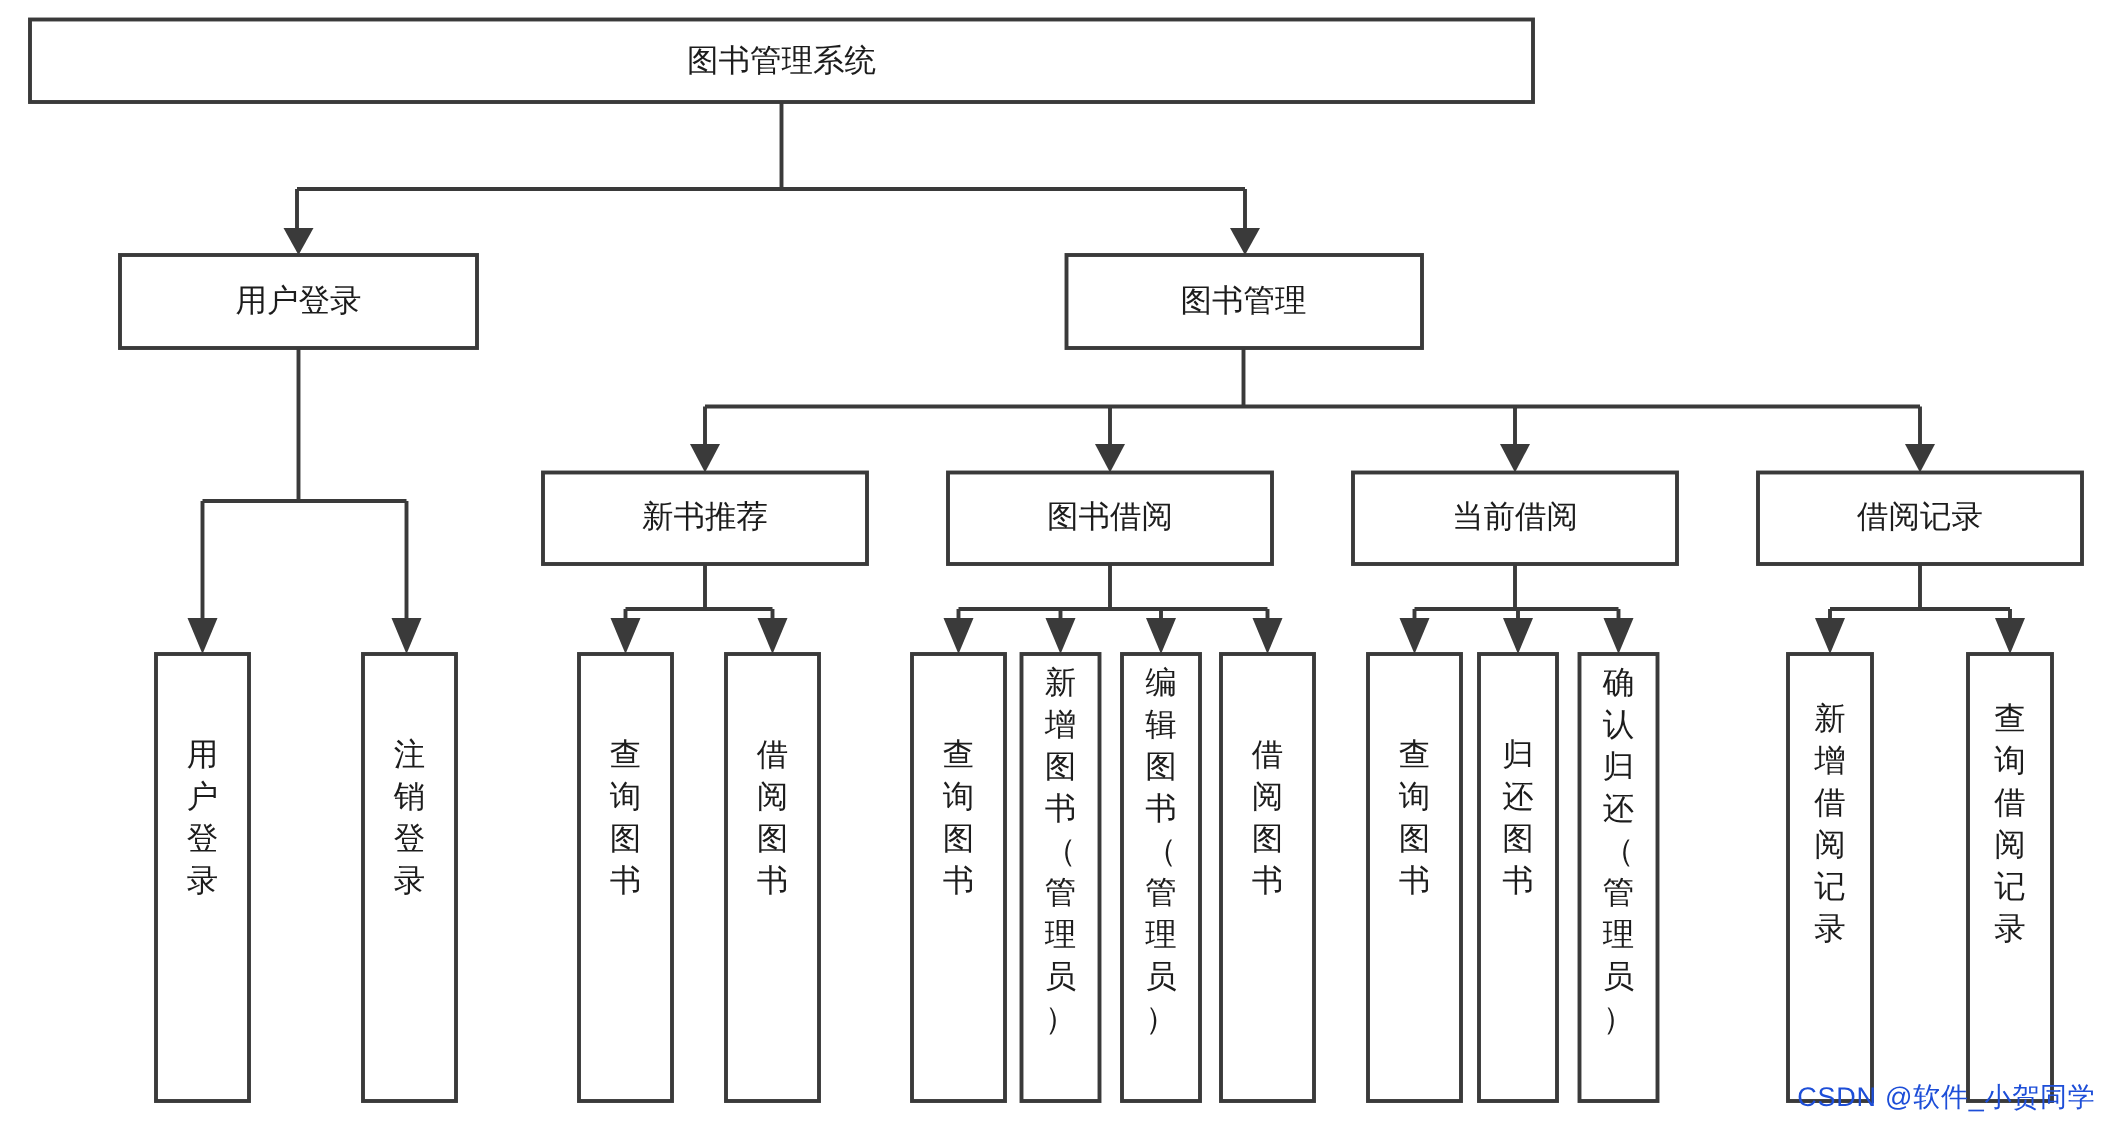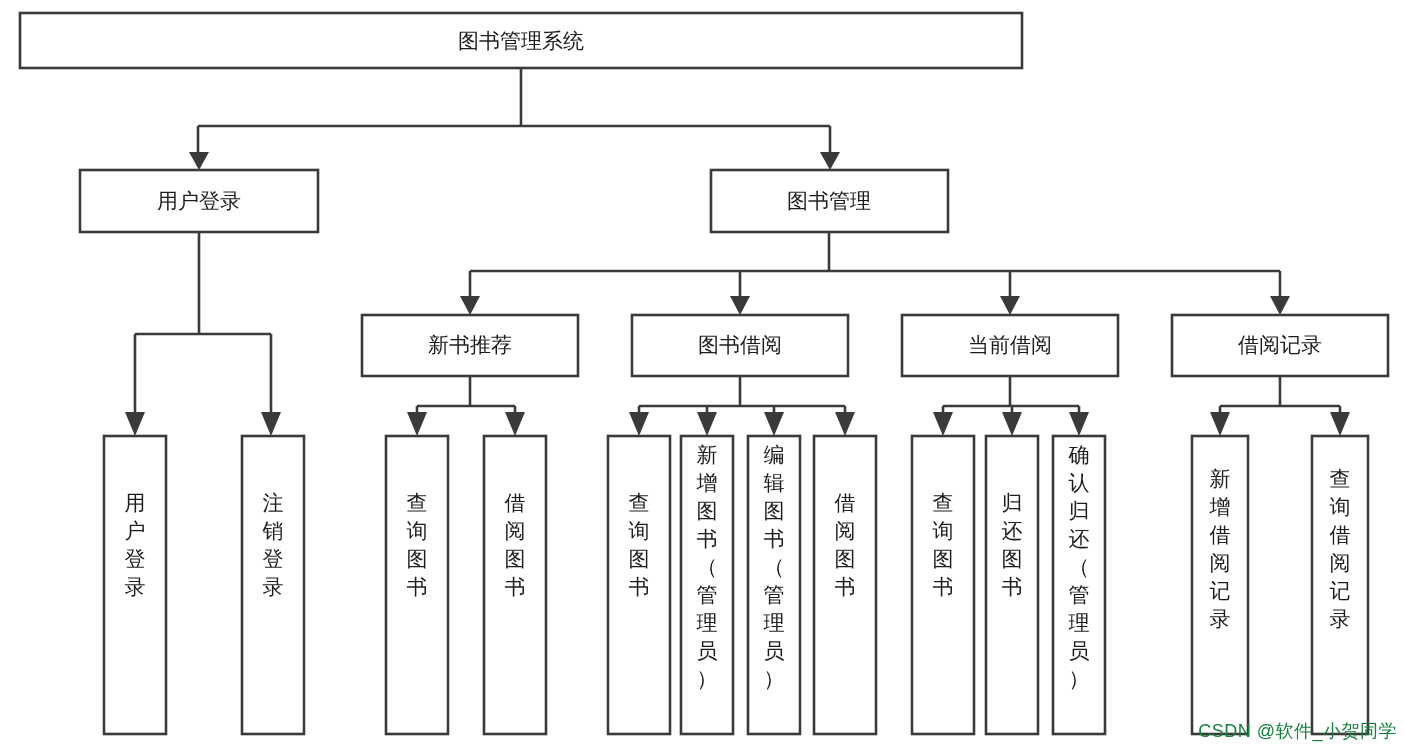--- a/index.html
+++ b/index.html
@@ -54,21 +54,21 @@
     font-size: 21px;
     fill: #1c1c1c;
     text-anchor: middle;
   }
   .watermark {
     position: absolute;
     right: 8px;
     bottom: 4px;
     font-family: "Liberation Sans", "DejaVu Sans", sans-serif;
     font-size: 18px;
-    color: #15803d;
+    color: #1d4ed8;
     letter-spacing: 0.5px;
     white-space: nowrap;
     user-select: none;
   }
 </style>
 </head>
 <body>
 
 <div id="diagram-root">
 

